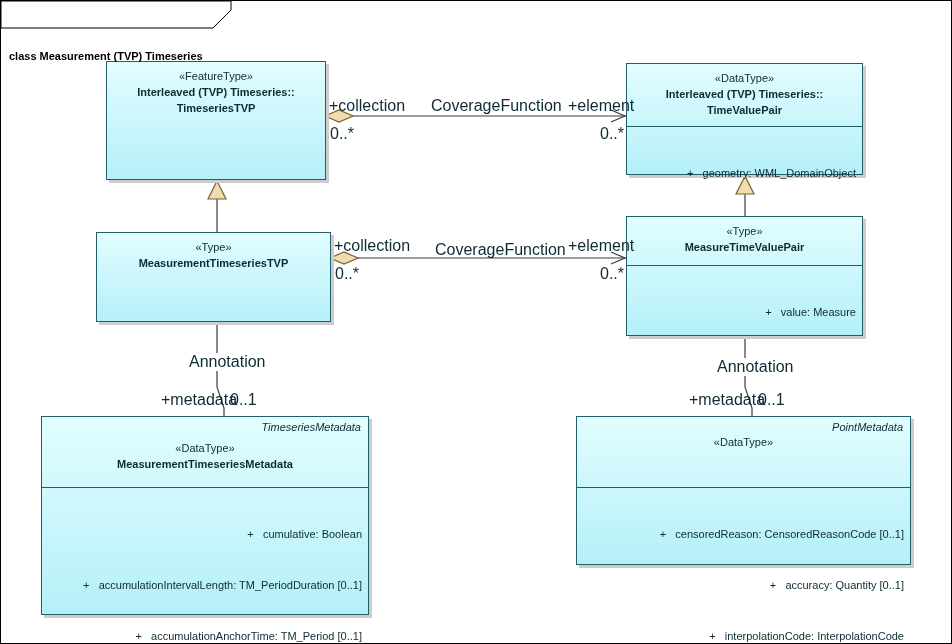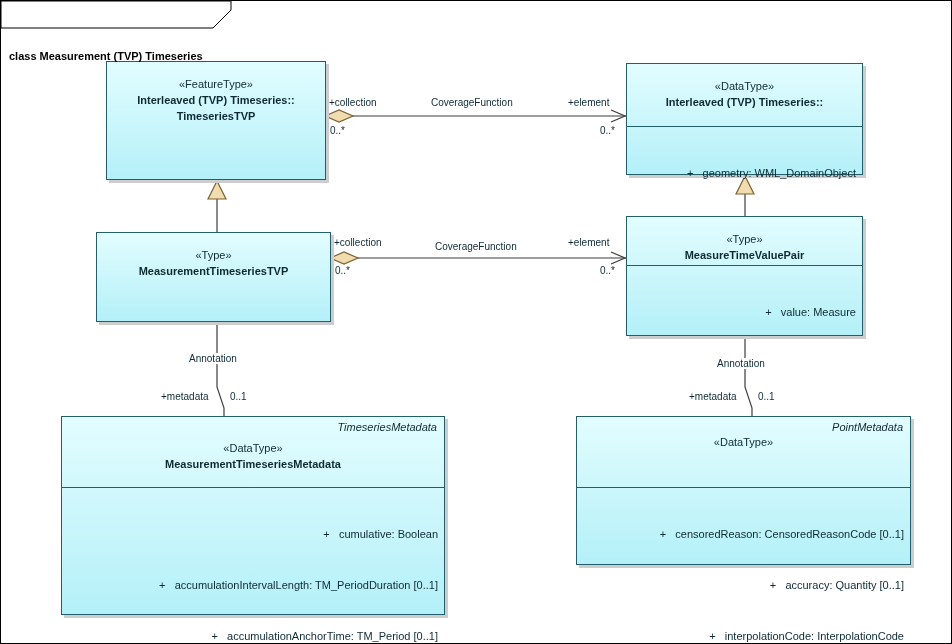--- a/index.html
+++ b/index.html
@@ -16,36 +16,36 @@
     white-space:nowrap; z-index:3;margin-top:44px;
   }
   svg.layer { position:absolute; top:0; left:0; z-index:1; }
   .uml-class {
     position:absolute; z-index:2;
     background:linear-gradient(180deg,#e2fdff 0%,#b4f0f8 100%);
     border:1px solid #235e6b;
     box-shadow:3px 3px 0 #cdcdcd;
     color:#0e2a33;
   }
-  .cls-head { text-align:center; padding-top:15px; position:relative; }
+  .cls-head { text-align:center; padding-top:7px; position:relative; }
   .stereotype { font-size:11px; line-height:15px; font-weight:normal; }
   .cls-name { font-size:11px; font-weight:bold; line-height:16px;text-align:center; }
   .cls-tag {
     position:absolute; top:4px; right:7px;
     font-size:11px; font-style:italic; font-weight:normal;
   }
   .attrs {
     border-top:1px solid #235e6b;
     padding:4px 6px 2px 6px;
     font-size:11px; line-height:17px;
     white-space:pre; text-align:right;
   }
   .lbl {
     position:absolute; z-index:2;
-    font-size:10px; color:#0e2a33; white-space:nowrap;
+    font-size:16px; color:#0e2a33; white-space:nowrap;
   }
   .lbl.bg { background:#ffffff; padding:0 2px; }
 </style>
 </head>
 <body>
 
 <div class="canvas">
 
   <svg class="layer" width="952" height="644" viewBox="0 0 952 644">
 
@@ -96,20 +96,21 @@
       <div class="stereotype">«FeatureType»</div>
       <div class="cls-name">Interleaved (TVP) Timeseries::</div>
       <div class="cls-name">TimeseriesTVP</div>
     </div>
   </div>
 
   <div class="uml-class" style="left:625px; top:62px; width:237px; height:112px;">
     <div class="cls-head" style="height:62px;">
       <div class="stereotype">«DataType»</div>
       <div class="cls-name">Interleaved (TVP) Timeseries::</div>
+      <div class="cls-name">TimeValuePair</div>
     </div>
     <div class="attrs">
       <div>+   geometry: WML_DomainObject</div>
     </div>
   </div>
 
   <div class="uml-class" style="left:95px; top:231px; width:235px; height:90px;">
     <div class="cls-head">
       <div class="stereotype">«Type»</div>
       <div class="cls-name">MeasurementTimeseriesTVP</div>
@@ -119,21 +120,21 @@
   <div class="uml-class" style="left:625px; top:215px; width:237px; height:120px;">
     <div class="cls-head" style="height:48px;">
       <div class="stereotype">«Type»</div>
       <div class="cls-name">MeasureTimeValuePair</div>
     </div>
     <div class="attrs">
       <div>+   value: Measure</div>
     </div>
   </div>
 
-  <div class="uml-class" style="left:40px; top:415px; width:384px; height:199px;margin-left:20px;">
+  <div class="uml-class" style="left:40px; top:415px; width:328px; height:199px;">
     <div class="cls-head" style="height:70px; padding-top:24px;">
       <div class="cls-tag">TimeseriesMetadata</div>
       <div class="stereotype">«DataType»</div>
       <div class="cls-name">MeasurementTimeseriesMetadata</div>
     </div>
     <div class="attrs">
       <div>+   cumulative: Boolean</div>
       <div>+   accumulationIntervalLength: TM_PeriodDuration [0..1]</div>
       <div>+   accumulationAnchorTime: TM_Period [0..1]</div>
       

